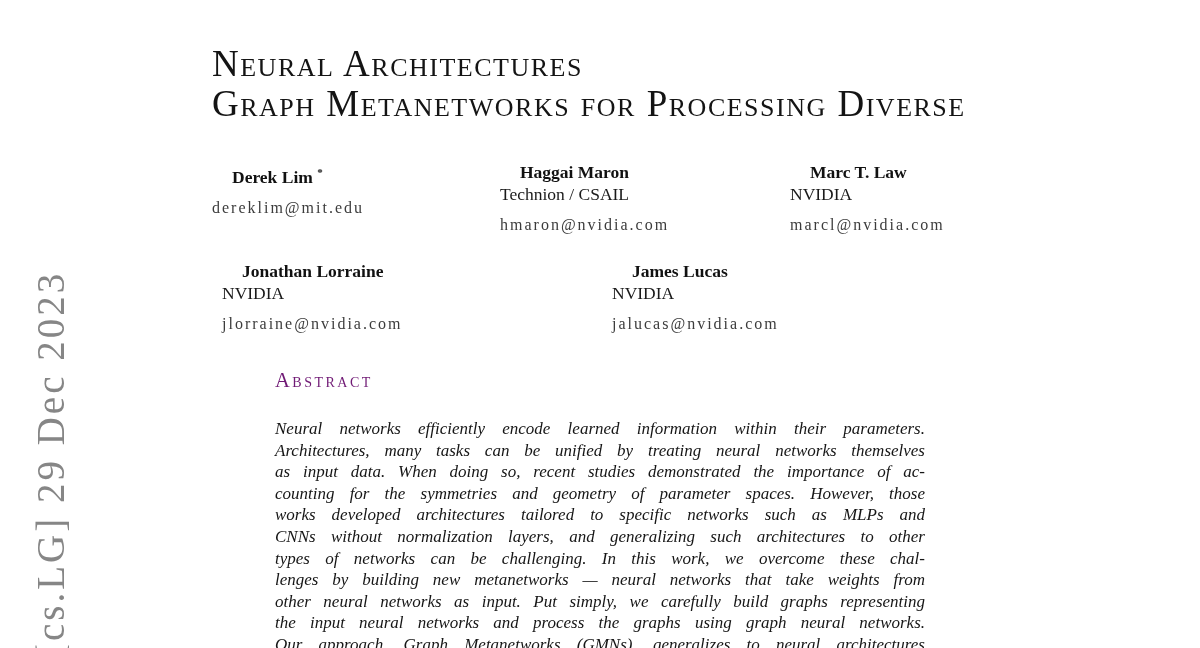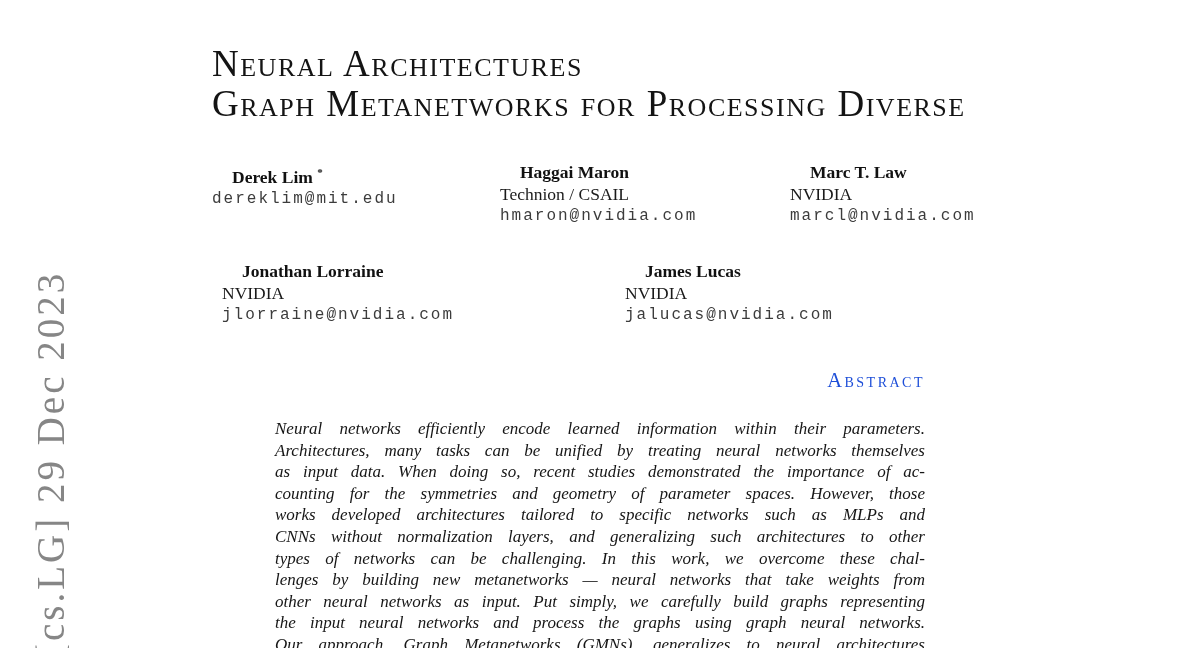--- a/index.html
+++ b/index.html
@@ -40,37 +40,37 @@
   
   .author-block {
     position: absolute;
     font-size: 17.5px;
     line-height: 21.5px;
   }
   .author-name { font-weight: bold; color: #111; margin-left: 20px; }
   .author-name sup { font-size: 11px; }
   .author-affil { color: #1a1a1a; }
   .author-email {
-    font-family: Liberation Mono, monospace;
+    font-family: Liberation Serif, serif;
     font-size: 16px;
     letter-spacing: 2px;
     color: #3c3c3c;
-    margin-top: 1px;
+    margin-top: 9px;
   }
   
   #abstract-heading {
     position: absolute;
     left: 275px;
     top: 369px;
     width: 650px;
-    text-align: right;
+    text-align: left;
     font-variant: small-caps;
     font-size: 20.5px;
     letter-spacing: 2.5px;
-    color: #1d4ed8;
+    color: #701a75;
   }
   #abstract-body {
     position: absolute;
     left: 275px;
     top: 418px;
     width: 650px;
     font-size: 17px;
     color: #161616;
   }
   .abs-line {
@@ -109,21 +109,21 @@
     <div class="author-affil">NVIDIA</div>
     <div class="author-email">marcl@nvidia.com</div>
   </div>
 
   <div class="author-block" style="left:222px; top:261px;">
     <div class="author-name">Jonathan Lorraine</div>
     <div class="author-affil">NVIDIA</div>
     <div class="author-email">jlorraine@nvidia.com</div>
   </div>
 
-  <div class="author-block" style="left:625px; top:261px;">
+  <div class="author-block" style="left:612px; top:261px;">
     <div class="author-name">James Lucas</div>
     <div class="author-affil">NVIDIA</div>
     <div class="author-email">jalucas@nvidia.com</div>
   </div>
 
   <div id="abstract-heading">Abstract</div>
 
   <div id="abstract-body">
     <div class="abs-line">Neural networks efficiently encode learned information within their parameters.</div>
     <div class="abs-line">Architectures, many tasks can be unified by treating neural networks themselves</div>

